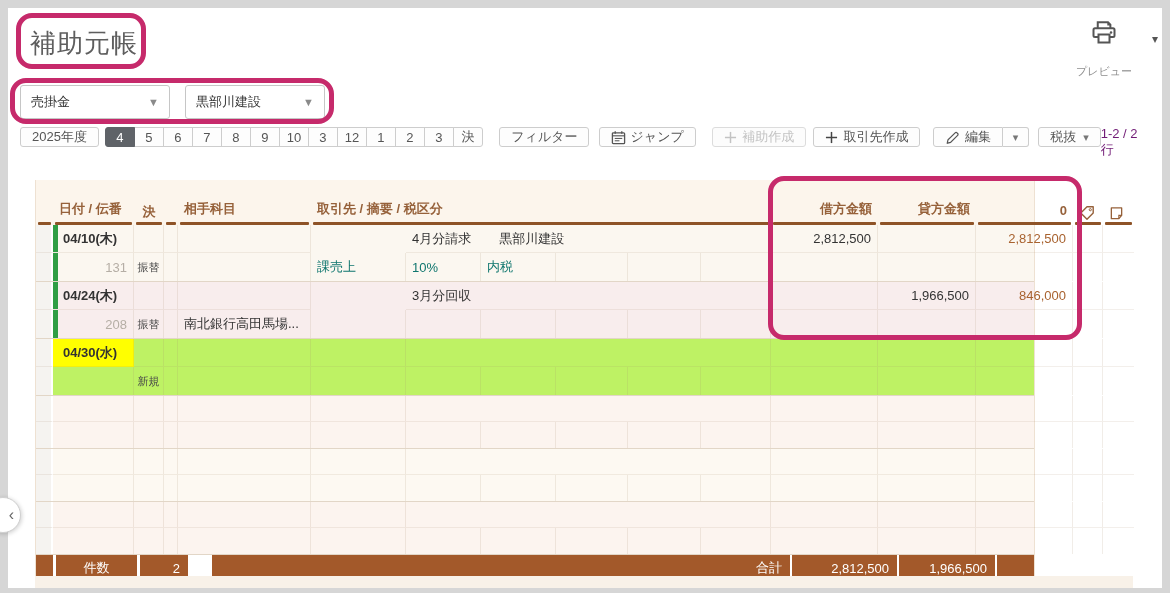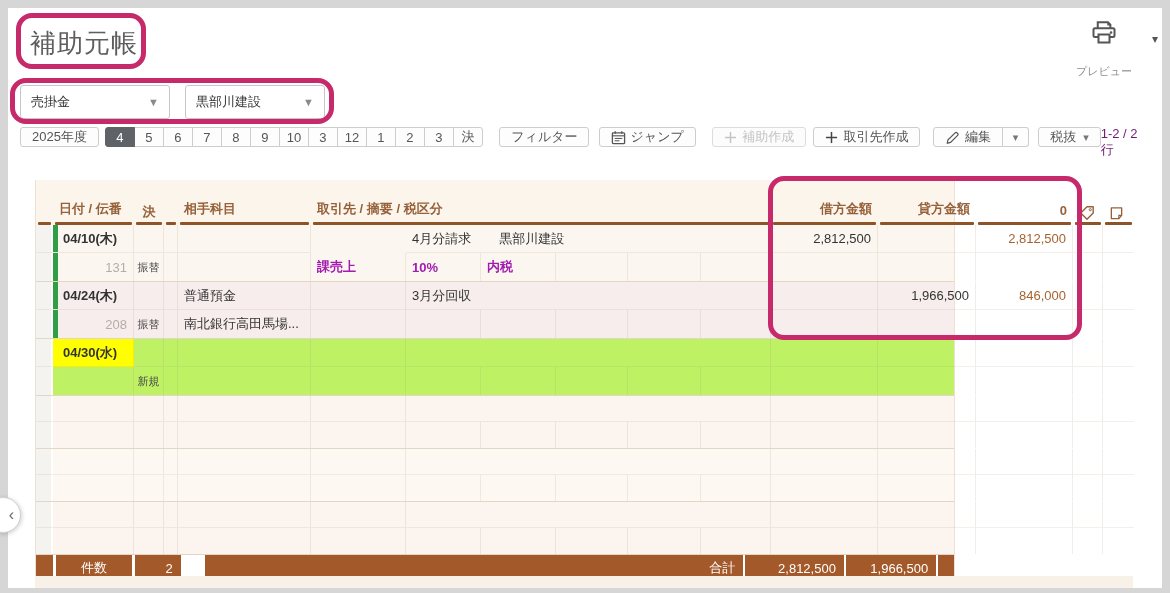--- a/index.html
+++ b/index.html
@@ -32,42 +32,42 @@
   .gap18 { width:18px; } .gap10 { width:10px; } .gap8 { width:8px; } .gap14 { width:14px; }
   .tb.disabled { color:#c3c3c3; border-color:#dcdcdc; cursor:default; background:#fcfcfc; }
   .tb .bicon { margin-right:5px; display:inline-flex; }
   .split { display:flex; }
   .split .main { border-radius:3px 0 0 3px; }
   .split .arrow { border:1px solid #cdcdcd; border-left:none; border-radius:0 3px 3px 0; background:#fdfdfd; width:26px; display:flex; align-items:center; justify-content:center; color:#777; font-size:11px; cursor:pointer; }
   .tb .caret { margin-left:7px; color:#777; font-size:11px; }
   .range-label { margin-left:auto; align-self:center; color:#701a75; padding-right:4px; }
 
   
-  .ledger { position:absolute; left:35px; top:180px; width:920px; background:#fcf6ee; border:1px solid #eee1d2; border-top:none; }
+  .ledger { position:absolute; left:35px; top:180px; width:1000px; background:#fcf6ee; border:1px solid #eee1d2; border-top:none; }
   .grid { display:grid; grid-template-columns:17px 81px 30px 14px 133px 95px 75px 75px 72px 73px 70px 107px 98px 97px 30px 31px; }
   .thead { height:45px; align-items:end; background:#fcf5ec; font-weight:bold; font-size:13px; color:#96613a; }
   .hc { position:relative; padding:0 6px 7px 6px; }
   .hc::after { content:""; position:absolute; left:2px; right:2px; bottom:0; height:3px; background:#8e5327; border-radius:1px; }
   .hc.rt { text-align:right; }
   .hc.ct { text-align:center; padding-bottom:4px; }
   .memo-span { grid-column:6 / 12; }
 
   .trow { height:28px; align-items:center; font-size:13px; color:#333; }
   .cell { height:100%; display:flex; align-items:center; padding:0 6px; border-right:1px solid rgba(170,140,110,.16); overflow:hidden; white-space:nowrap; }
   .cell.rt { justify-content:flex-end; }
   .cell.ct { justify-content:center; }
   .cell.noline { border-right:none; }
   .gut { background:#f5f3f0; border-right:2px solid #fff; }
   .suba .cell { border-bottom:1px solid rgba(160,130,100,.13); }
   .txrow { border-bottom:1px solid #e2d6c7; }
   .datec { font-weight:bold; padding-left:10px; }
   .greenbar { box-shadow:inset 5px 0 0 #2f9e44; }
   .memo-merge { grid-column:7 / 12; }
   .memo-gap { display:inline-block; width:28px; }
-  .graytxt { color:#a21caf;font-weight:bold; }
+  .graytxt { color:#0f766e; }
   .slipno { color:#b5aea5; }
   .sliptype { font-size:11px; color:#4a4a4a; }
   .brownamt { color:#a8622f; }
   .row-cream { background:#fbf7f0; }
   .row-pink { background:#f8eded; }
   .row-yellow { background:#bef264; }
   .hl-yellow { background:#ffff00; }
   .row-e1 { background:#fcf4ef; } .row-e2 { background:#fdf9f2; }
 
   
@@ -259,21 +259,20 @@
         <div class="cell noline"></div>
       </div>
     </div>
 
     <div class="txrow row-pink">
       <div class="grid trow suba">
         <div class="cell gut"></div>
         <div class="cell datec greenbar">04/24(木)</div>
         <div class="cell"></div>
         <div class="cell"></div>
-        <div class="cell">普通預金</div>
         <div class="cell"></div>
         <div class="cell memo-merge">
           <span>3月分回収</span>
         </div>
         <div class="cell rt"></div>
         <div class="cell rt">1,966,500</div>
         <div class="cell rt brownamt">846,000</div>
         <div class="cell"></div>
         <div class="cell noline"></div>
       </div>

